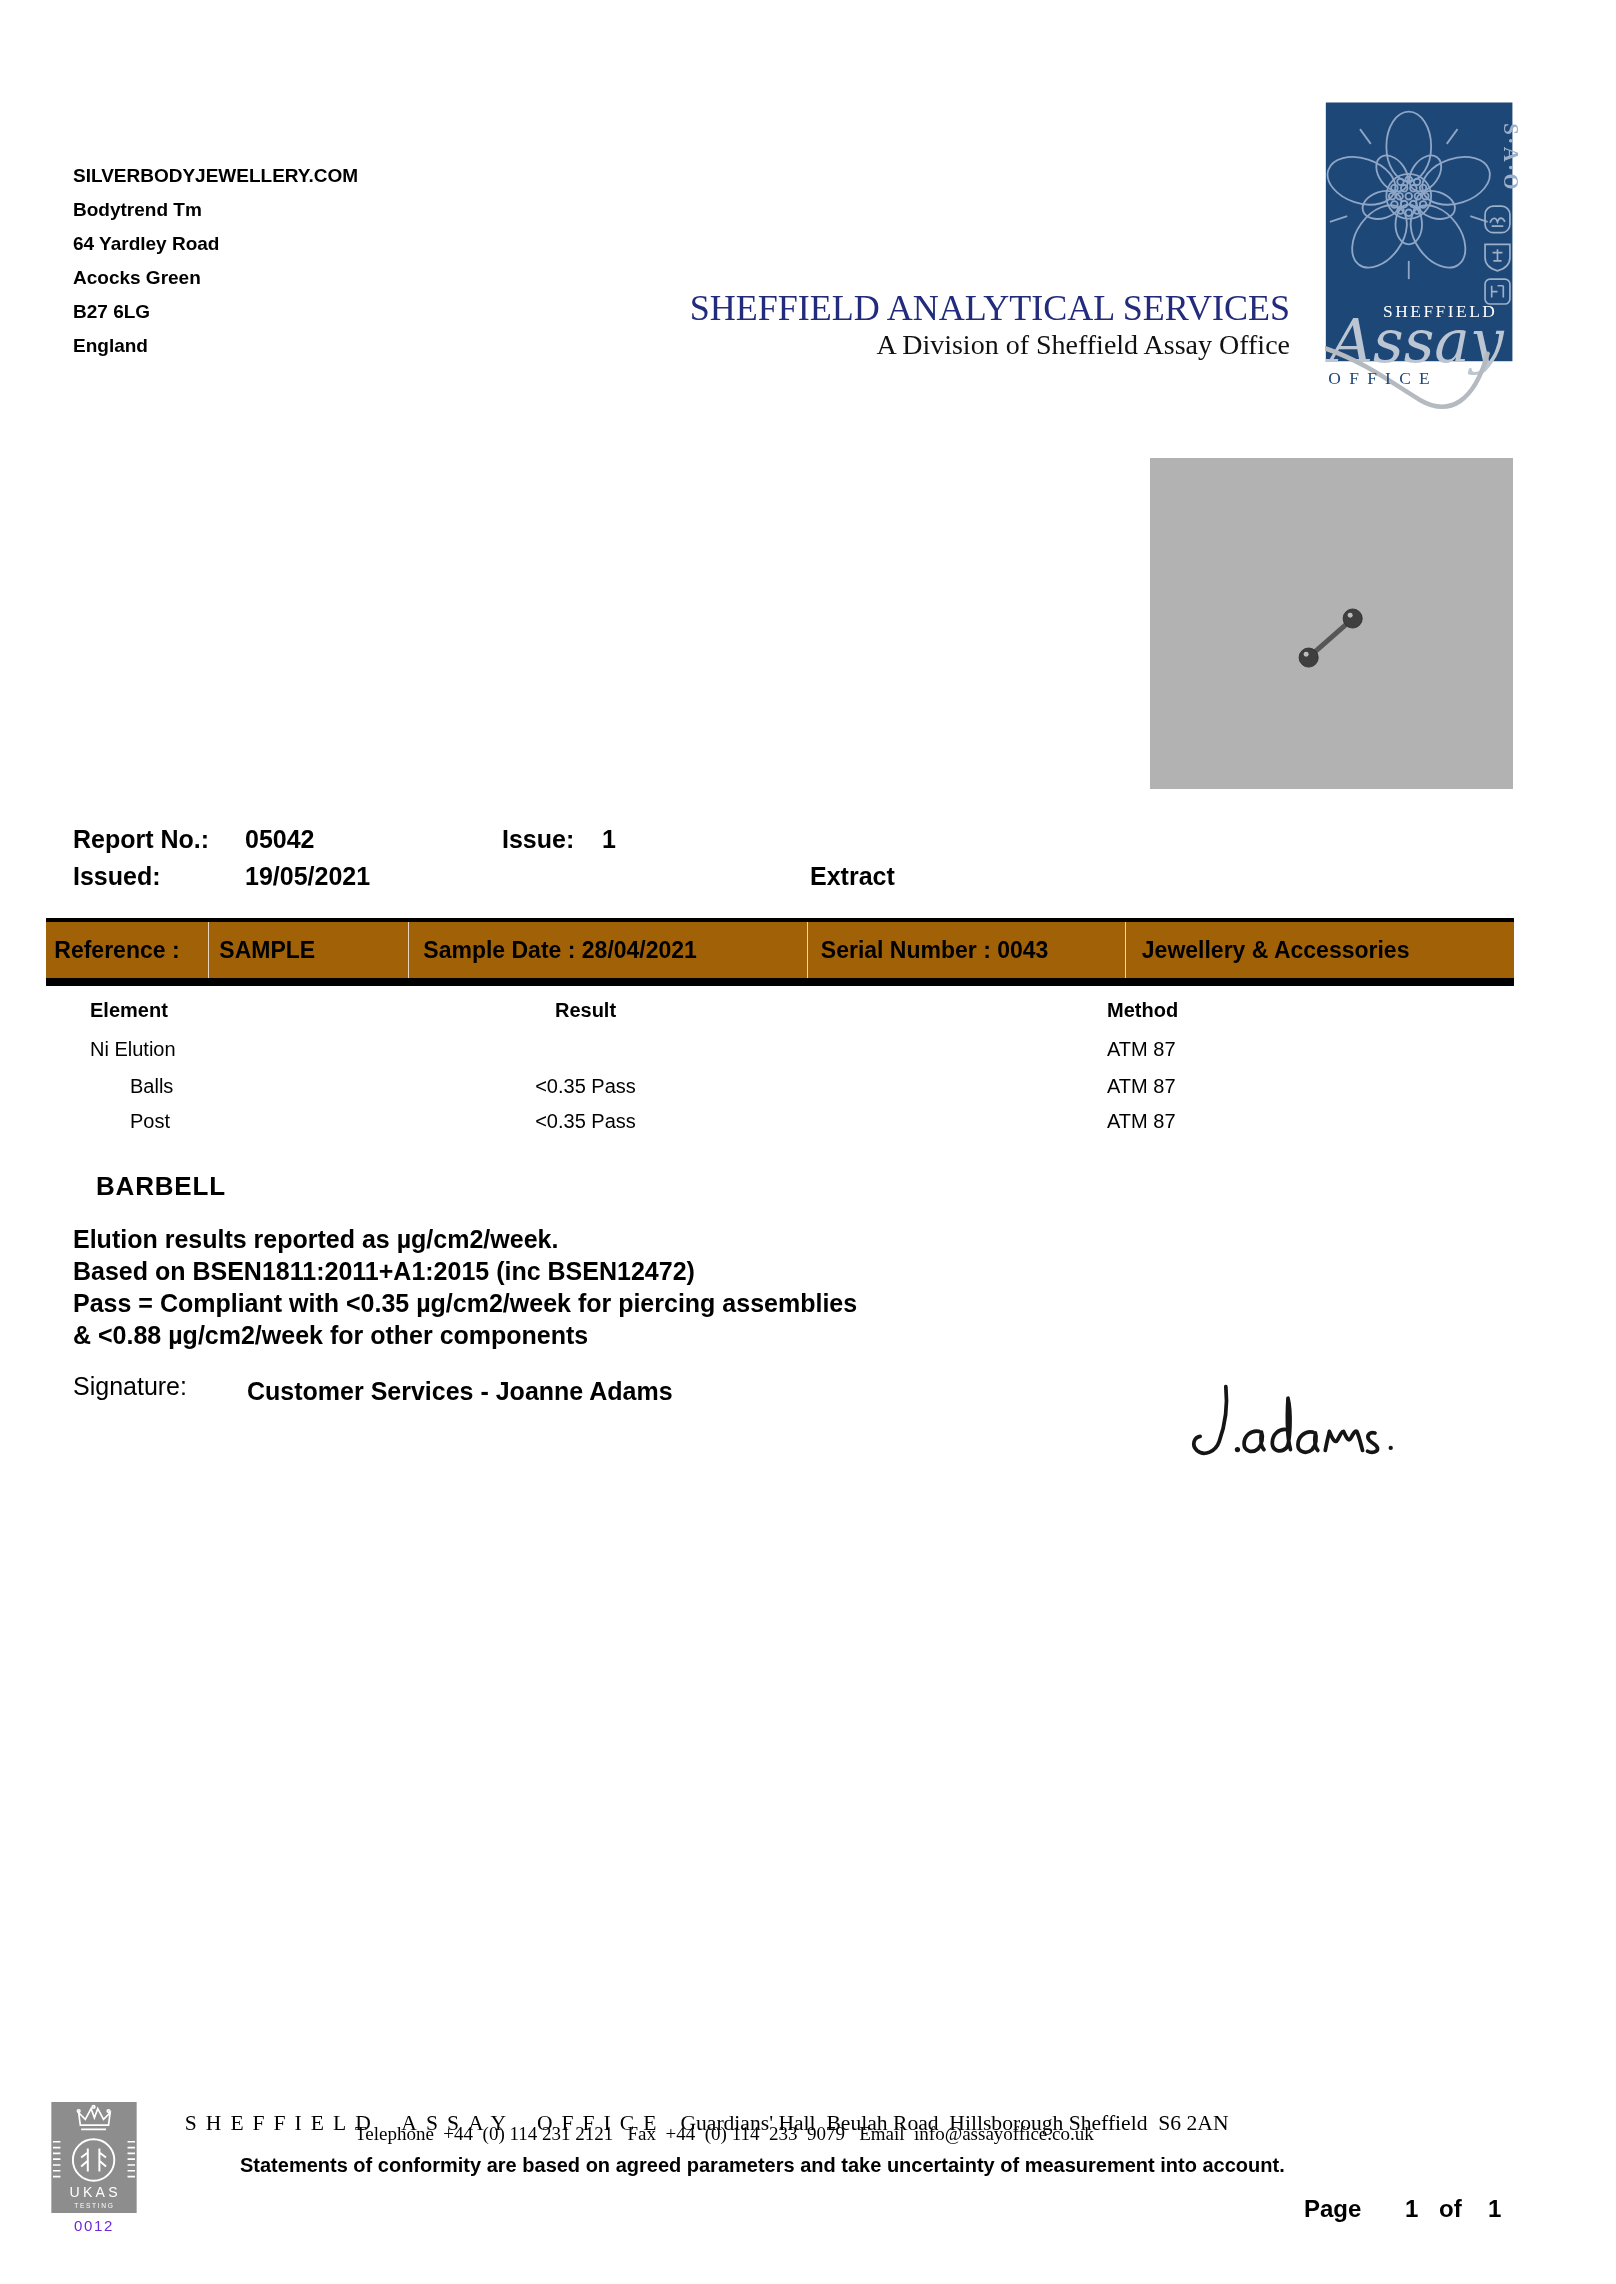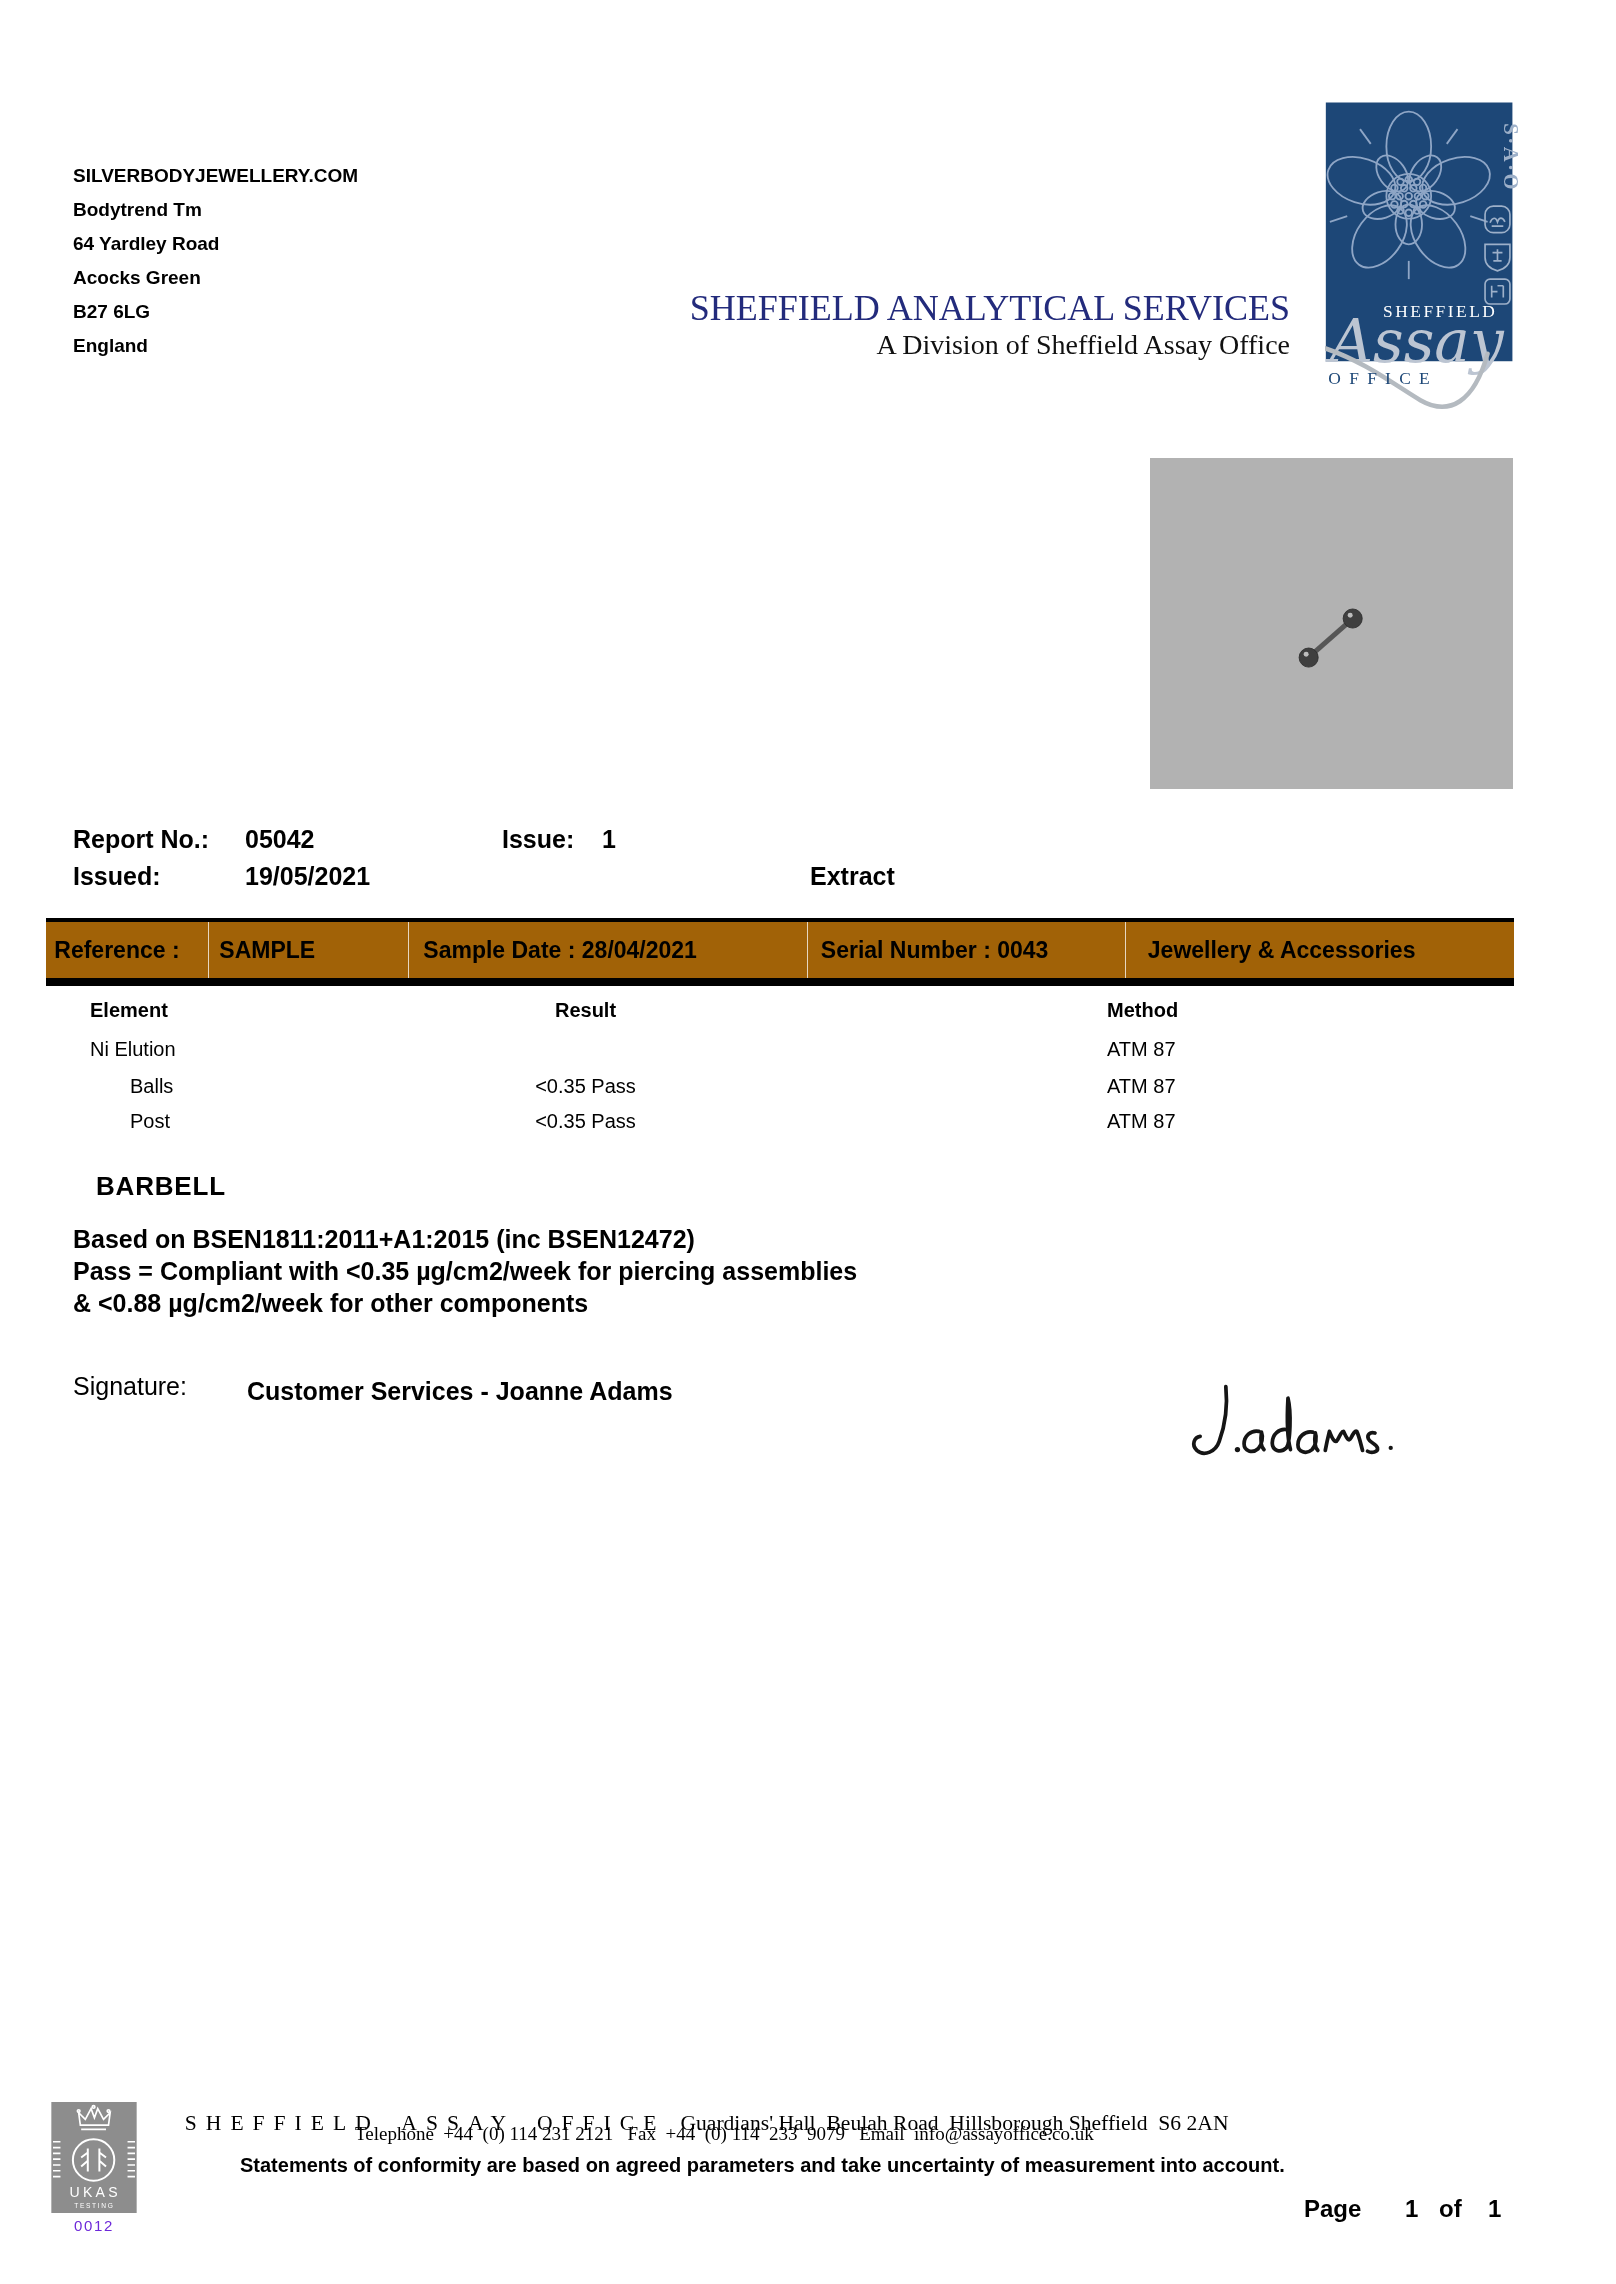--- a/index.html
+++ b/index.html
@@ -45,21 +45,21 @@
     border-bottom:8.3px solid #000;
     display:flex;align-items:stretch;
     font-size:23px;font-weight:bold;line-height:56px;white-space:nowrap;
   }
   .rb-cell{overflow:hidden;}
   .rb-cell + .rb-cell{border-left:1.7px solid rgba(255,255,255,0.75);}
   .rb-c1{width:154px;padding-left:8.3px;}
   .rb-c2{width:189px;padding-left:10px;}
   .rb-c3{width:384px;padding-left:14px;}
   .rb-c4{width:304px;padding-left:12.5px;}
-  .rb-c5{flex:1;padding-left:22px;}
+  .rb-c5{flex:1;padding-left:16px;}
 
   
   .trow{left:0;width:1616px;height:30px;font-size:20px;}
   .t-head{top:999px;font-weight:bold;}
   .t-r1{top:1038px;}
   .t-r2{top:1075px;}
   .t-r3{top:1110px;}
   .c-el{position:absolute;left:90px;}
   .c-el.ind{left:130px;}
   .c-res{position:absolute;left:461px;width:249px;text-align:center;}
@@ -212,20 +212,21 @@
 </div>
 <div class="abs trow t-r3">
   <span class="c-el ind">Post</span>
   <span class="c-res">&lt;0.35 Pass</span>
   <span class="c-met">ATM 87</span>
 </div>
 
 <div class="abs item-name">BARBELL</div>
 
 <div class="abs notes">
+  <div>Elution results reported as µg/cm2/week.</div>
   <div>Based on BSEN1811:2011+A1:2015 (inc BSEN12472)</div>
   <div>Pass = Compliant with &lt;0.35 µg/cm2/week for piercing assemblies</div>
   <div>&amp; &lt;0.88 µg/cm2/week for other components</div>
 </div>
 
 <span class="abs sig-label">Signature:</span>
 <span class="abs sig-name">Customer Services - Joanne Adams</span>
 <div class="abs sig-hand" aria-label="J.adams.">
   <svg width="249" height="87" viewBox="0 0 300 105">
     <g stroke="#151515" stroke-width="4.5" fill="none" stroke-linecap="round" stroke-linejoin="round">

